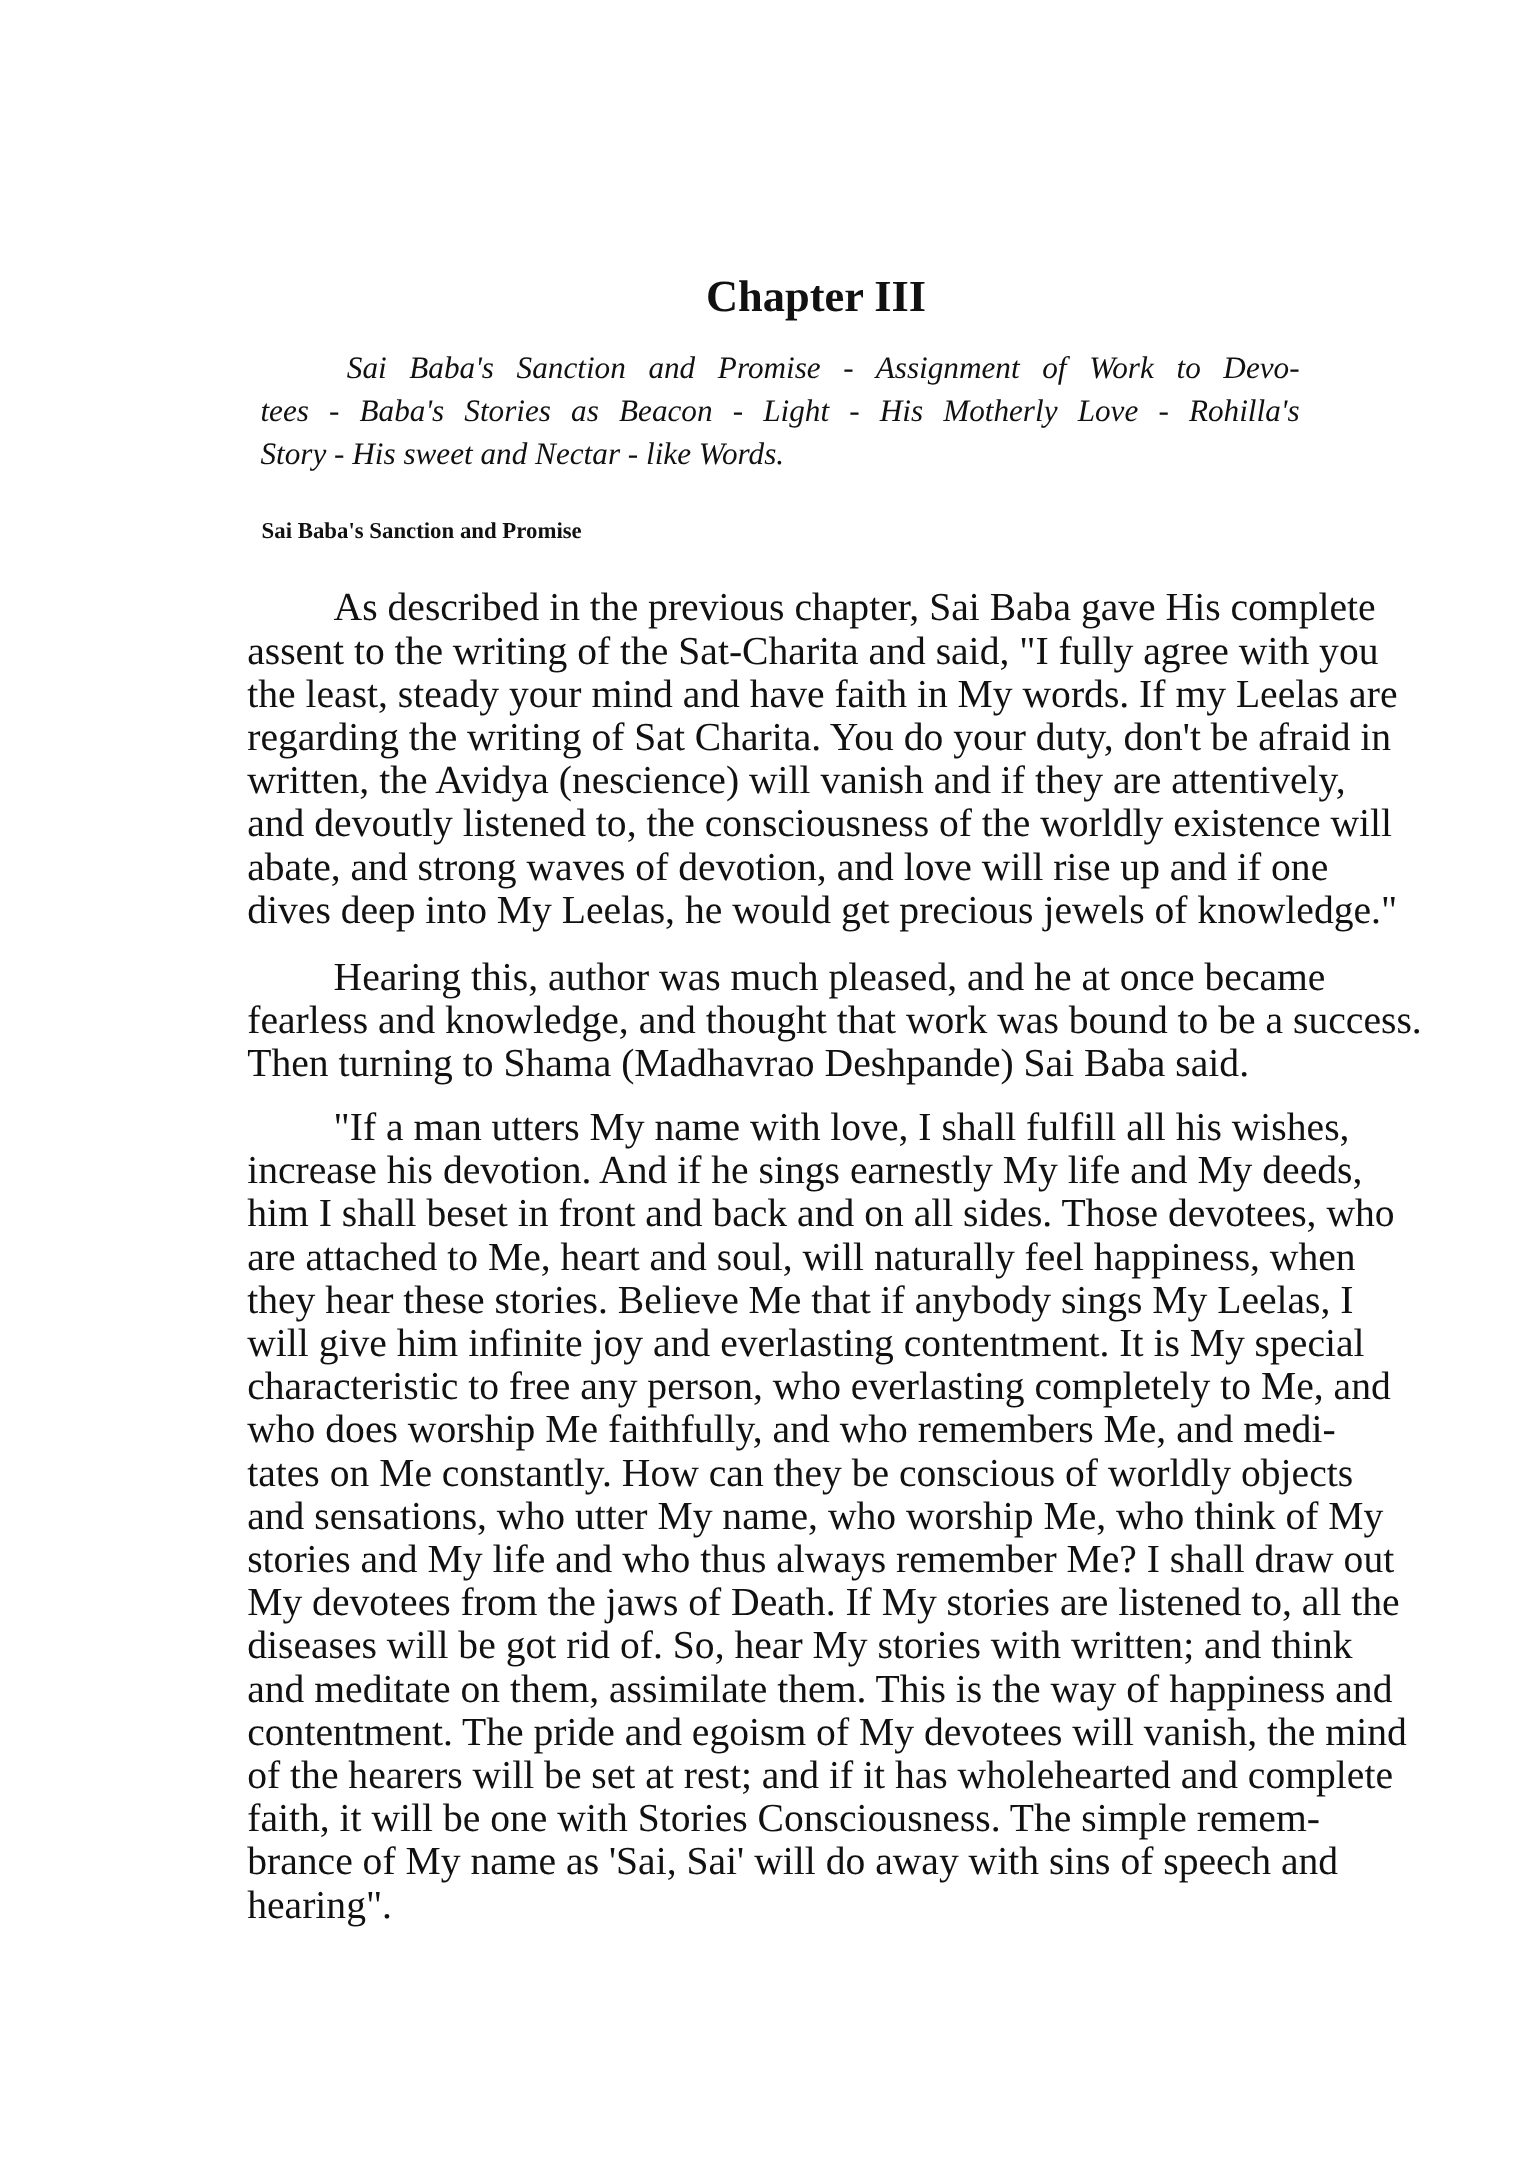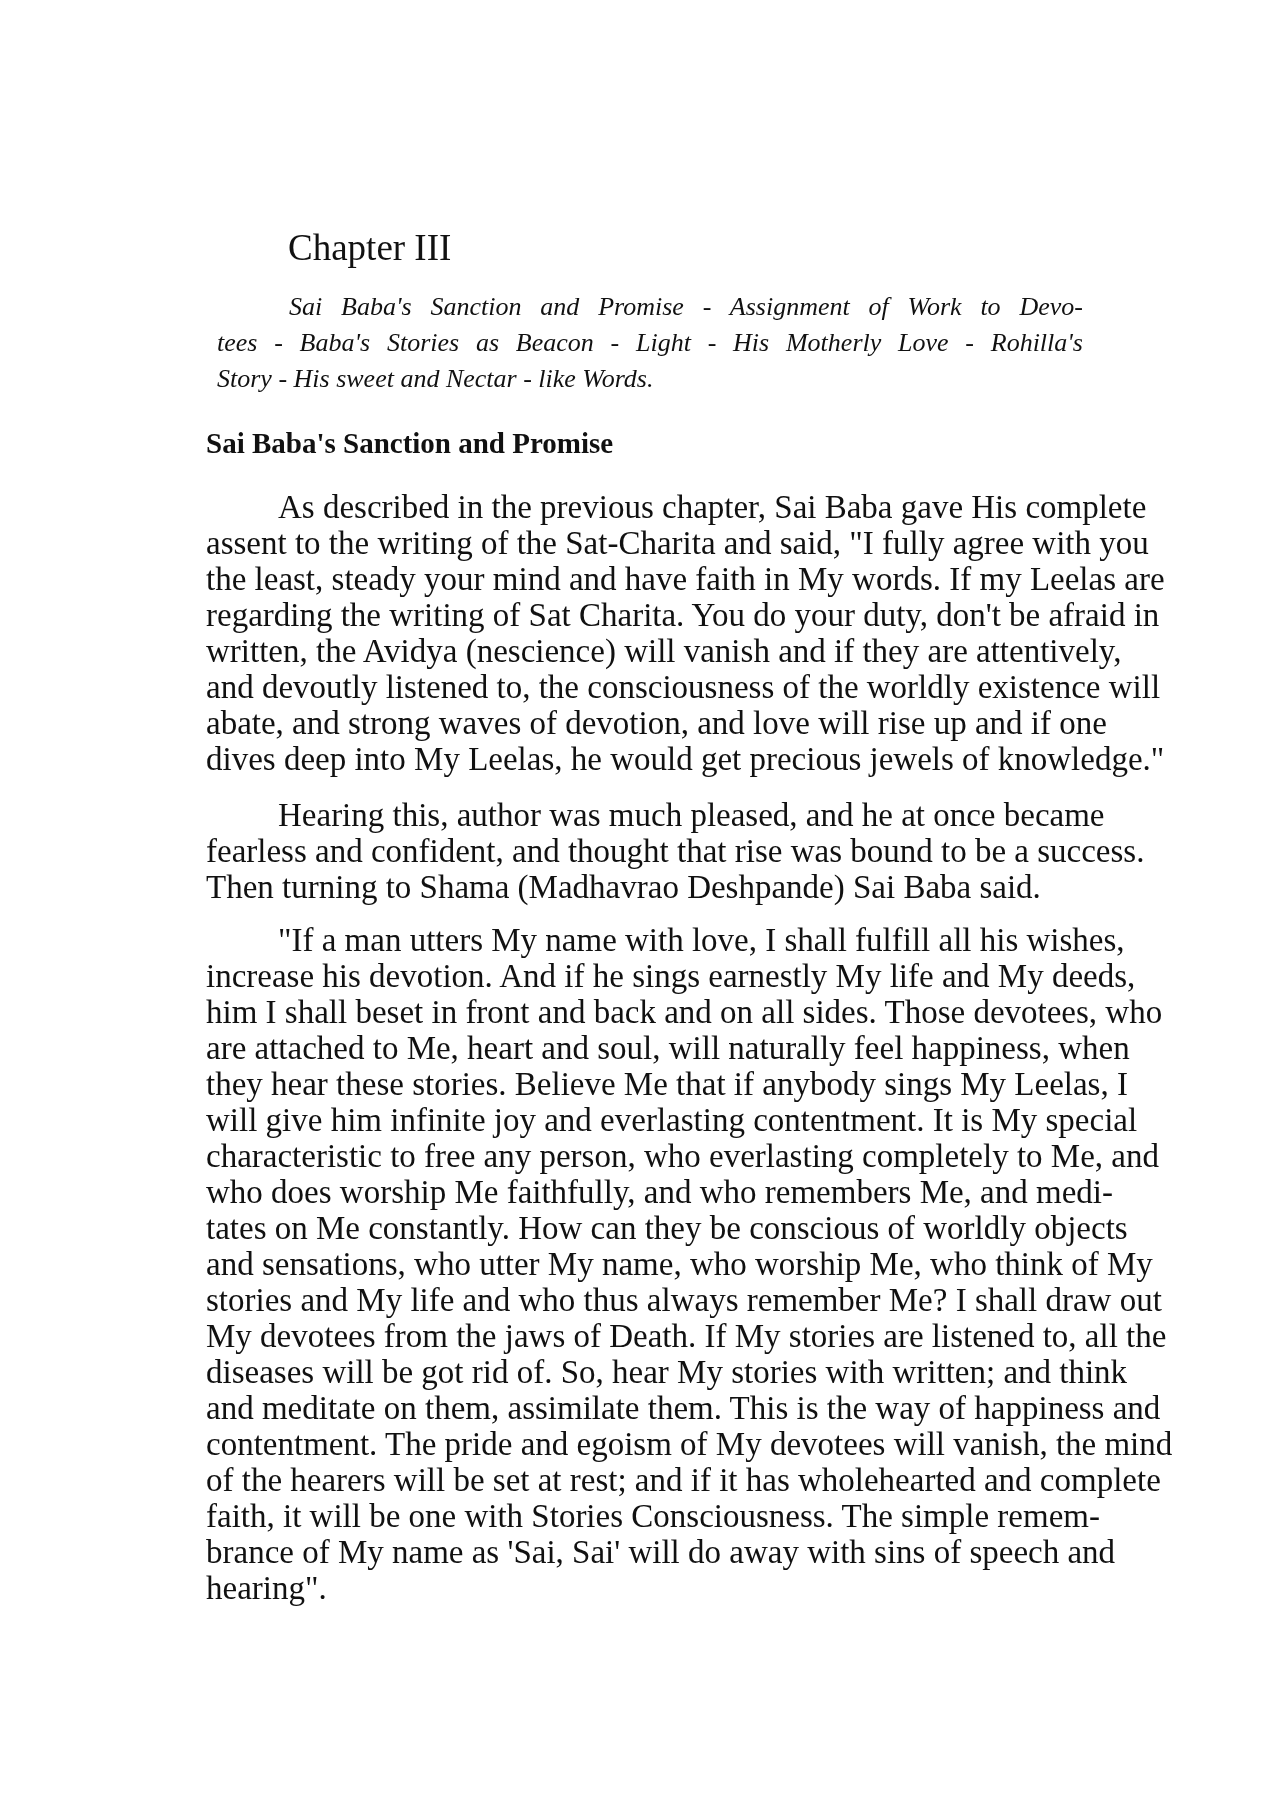--- a/index.html
+++ b/index.html
@@ -19,40 +19,41 @@
     position: absolute;
     left: 206px;
     top: 0;
     width: 866px;
   }
   .chapter-title {
     position: absolute;
     left: 0;
     width: 866px;
     top: 226px;
-    font-weight: normal;
+    text-align: center;
+    font-weight: bold;
     font-size: 37px;
     line-height: 44px;
     padding-left: 82px;
     box-sizing: border-box;
   }
   .subtitle {
     position: absolute;
     left: 11px;
     top: 289px;
     width: 866px;
     font-style: italic;
     font-size: 26px;
   }
   .section-heading {
     position: absolute;
-    left: 0;
+    left: 12px;
     top: 425px;
     font-weight: bold;
-    font-size: 29px;
+    font-size: 19px;
     line-height: 36px;
     white-space: nowrap;
     text-align: right;
   }
   .body-block {
     position: absolute;
     left: 0;
     width: 866px;
     font-size: 33px;
   }
@@ -89,21 +90,21 @@
     <span class="line">the least, steady your mind and have faith in My words. If my Leelas are</span>
     <span class="line">regarding the writing of Sat Charita. You do your duty, don't be afraid in</span>
     <span class="line">written, the Avidya (nescience) will vanish and if they are attentively,</span>
     <span class="line">and devoutly listened to, the consciousness of the worldly existence will</span>
     <span class="line">abate, and strong waves of devotion, and love will rise up and if one</span>
     <span class="line last">dives deep into My Leelas, he would get precious jewels of knowledge."</span>
   </div>
 
   <div class="body-block" style="top:797px;">
     <span class="line first">Hearing this, author was much pleased, and he at once became</span>
-    <span class="line">fearless and confident, and thought that rise was bound to be a success.</span>
+    <span class="line">fearless and knowledge, and thought that work was bound to be a success.</span>
     <span class="line last">Then turning to Shama (Madhavrao Deshpande) Sai Baba said.</span>
   </div>
 
   <div class="body-block" style="top:922px;">
     <span class="line first">"If a man utters My name with love, I shall fulfill all his wishes,</span>
     <span class="line">increase his devotion. And if he sings earnestly My life and My deeds,</span>
     <span class="line">him I shall beset in front and back and on all sides. Those devotees, who</span>
     <span class="line">are attached to Me, heart and soul, will naturally feel happiness, when</span>
     <span class="line">they hear these stories. Believe Me that if anybody sings My Leelas, I</span>
     <span class="line">will give him infinite joy and everlasting contentment. It is My special</span>

